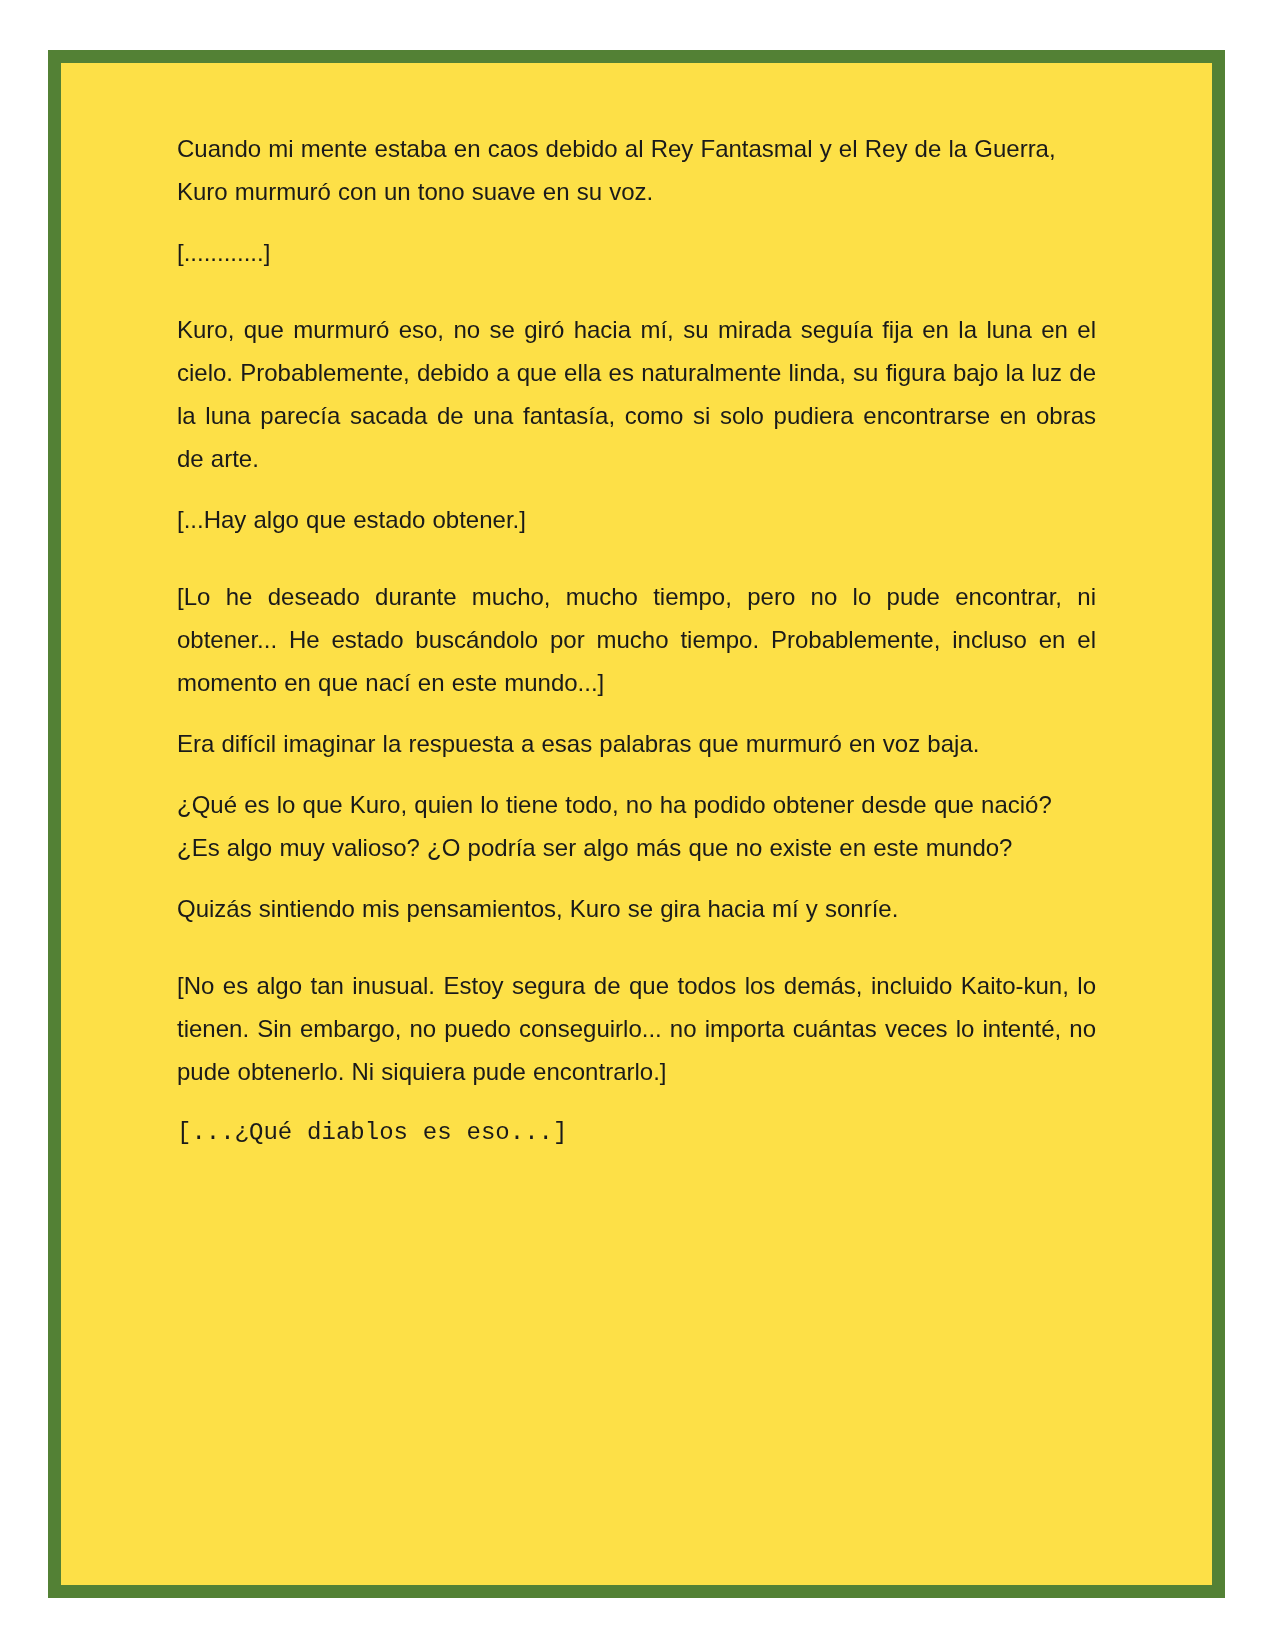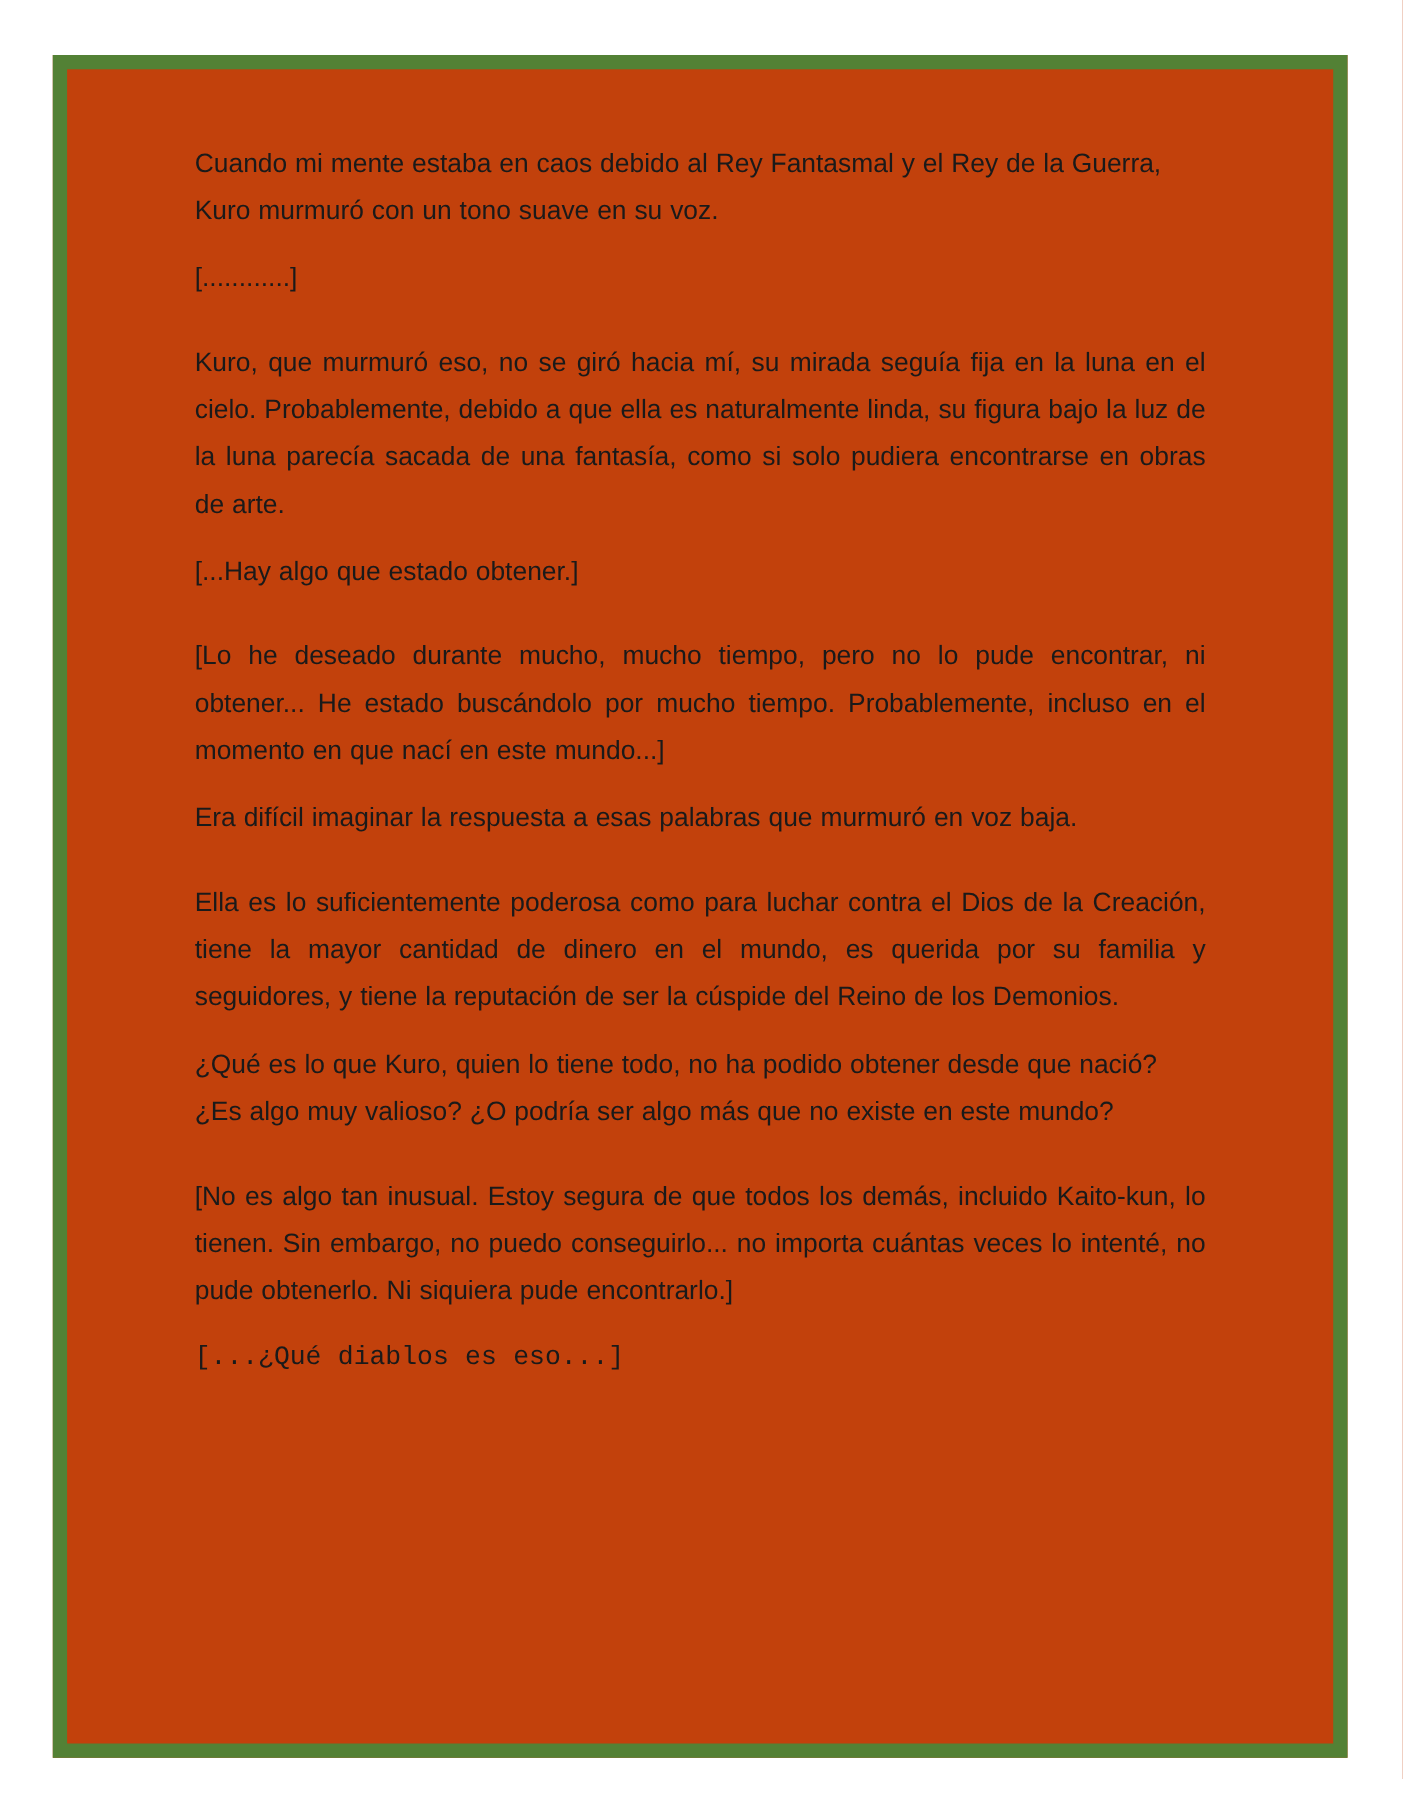--- a/index.html
+++ b/index.html
@@ -11,21 +11,21 @@
     font-family: "Liberation Sans", "DejaVu Sans", sans-serif;
     overflow: hidden;
   }
   .page-frame {
     position: absolute;
     left: 48px;
     top: 50px;
     width: 1177px;
     height: 1548px;
     border: 13px solid #538135;
-    background: #c2410c;
+    background: #fde047;
   }
   .page-content {
     width: 100%;
     height: 100%;
     padding: 64px 116px 80px 116px;
     color: #1a1a1a;
   }
   .para {
     font-size: 24px;
     line-height: 43px;
@@ -44,18 +44,18 @@
 <body>
 
 <div class="page-frame">
   <main class="page-content">
     <p class="para">Cuando mi mente estaba en caos debido al Rey Fantasmal y el Rey de la Guerra, Kuro murmuró con un tono suave en su voz.</p>
     <p class="para">[............]</p>
     <p class="para p-justify">Kuro, que murmuró eso, no se giró hacia mí, su mirada seguía fija en la luna en el cielo. Probablemente, debido a que ella es naturalmente linda, su figura bajo la luz de la luna parecía sacada de una fantasía, como si solo pudiera encontrarse en obras de arte.</p>
     <p class="para">[...Hay algo que estado obtener.]</p>
     <p class="para p-justify">[Lo he deseado durante mucho, mucho tiempo, pero no lo pude encontrar, ni obtener... He estado buscándolo por mucho tiempo. Probablemente, incluso en el momento en que nací en este mundo...]</p>
     <p class="para">Era difícil imaginar la respuesta a esas palabras que murmuró en voz baja.</p>
-    <p class="para p-justify">Ella es lo suficientemente poderosa como para luchar contra el Dios de la Creación, tiene la mayor cantidad de dinero en el mundo, es querida por su familia y seguidores, y tiene la reputación de ser la cúspide del Reino de los Demonios.</p>
     <p class="para">¿Qué es lo que Kuro, quien lo tiene todo, no ha podido obtener desde que nació? ¿Es algo muy valioso? ¿O podría ser algo más que no existe en este mundo?</p>
+    <p class="para">Quizás sintiendo mis pensamientos, Kuro se gira hacia mí y sonríe.</p>
     <p class="para p-justify">[No es algo tan inusual. Estoy segura de que todos los demás, incluido Kaito-kun, lo tienen. Sin embargo, no puedo conseguirlo... no importa cuántas veces lo intenté, no pude obtenerlo. Ni siquiera pude encontrarlo.]</p>
     <p class="para">[...¿Qué diablos es eso...]</p>
   </main>
 </div>
 
 </body></html>

